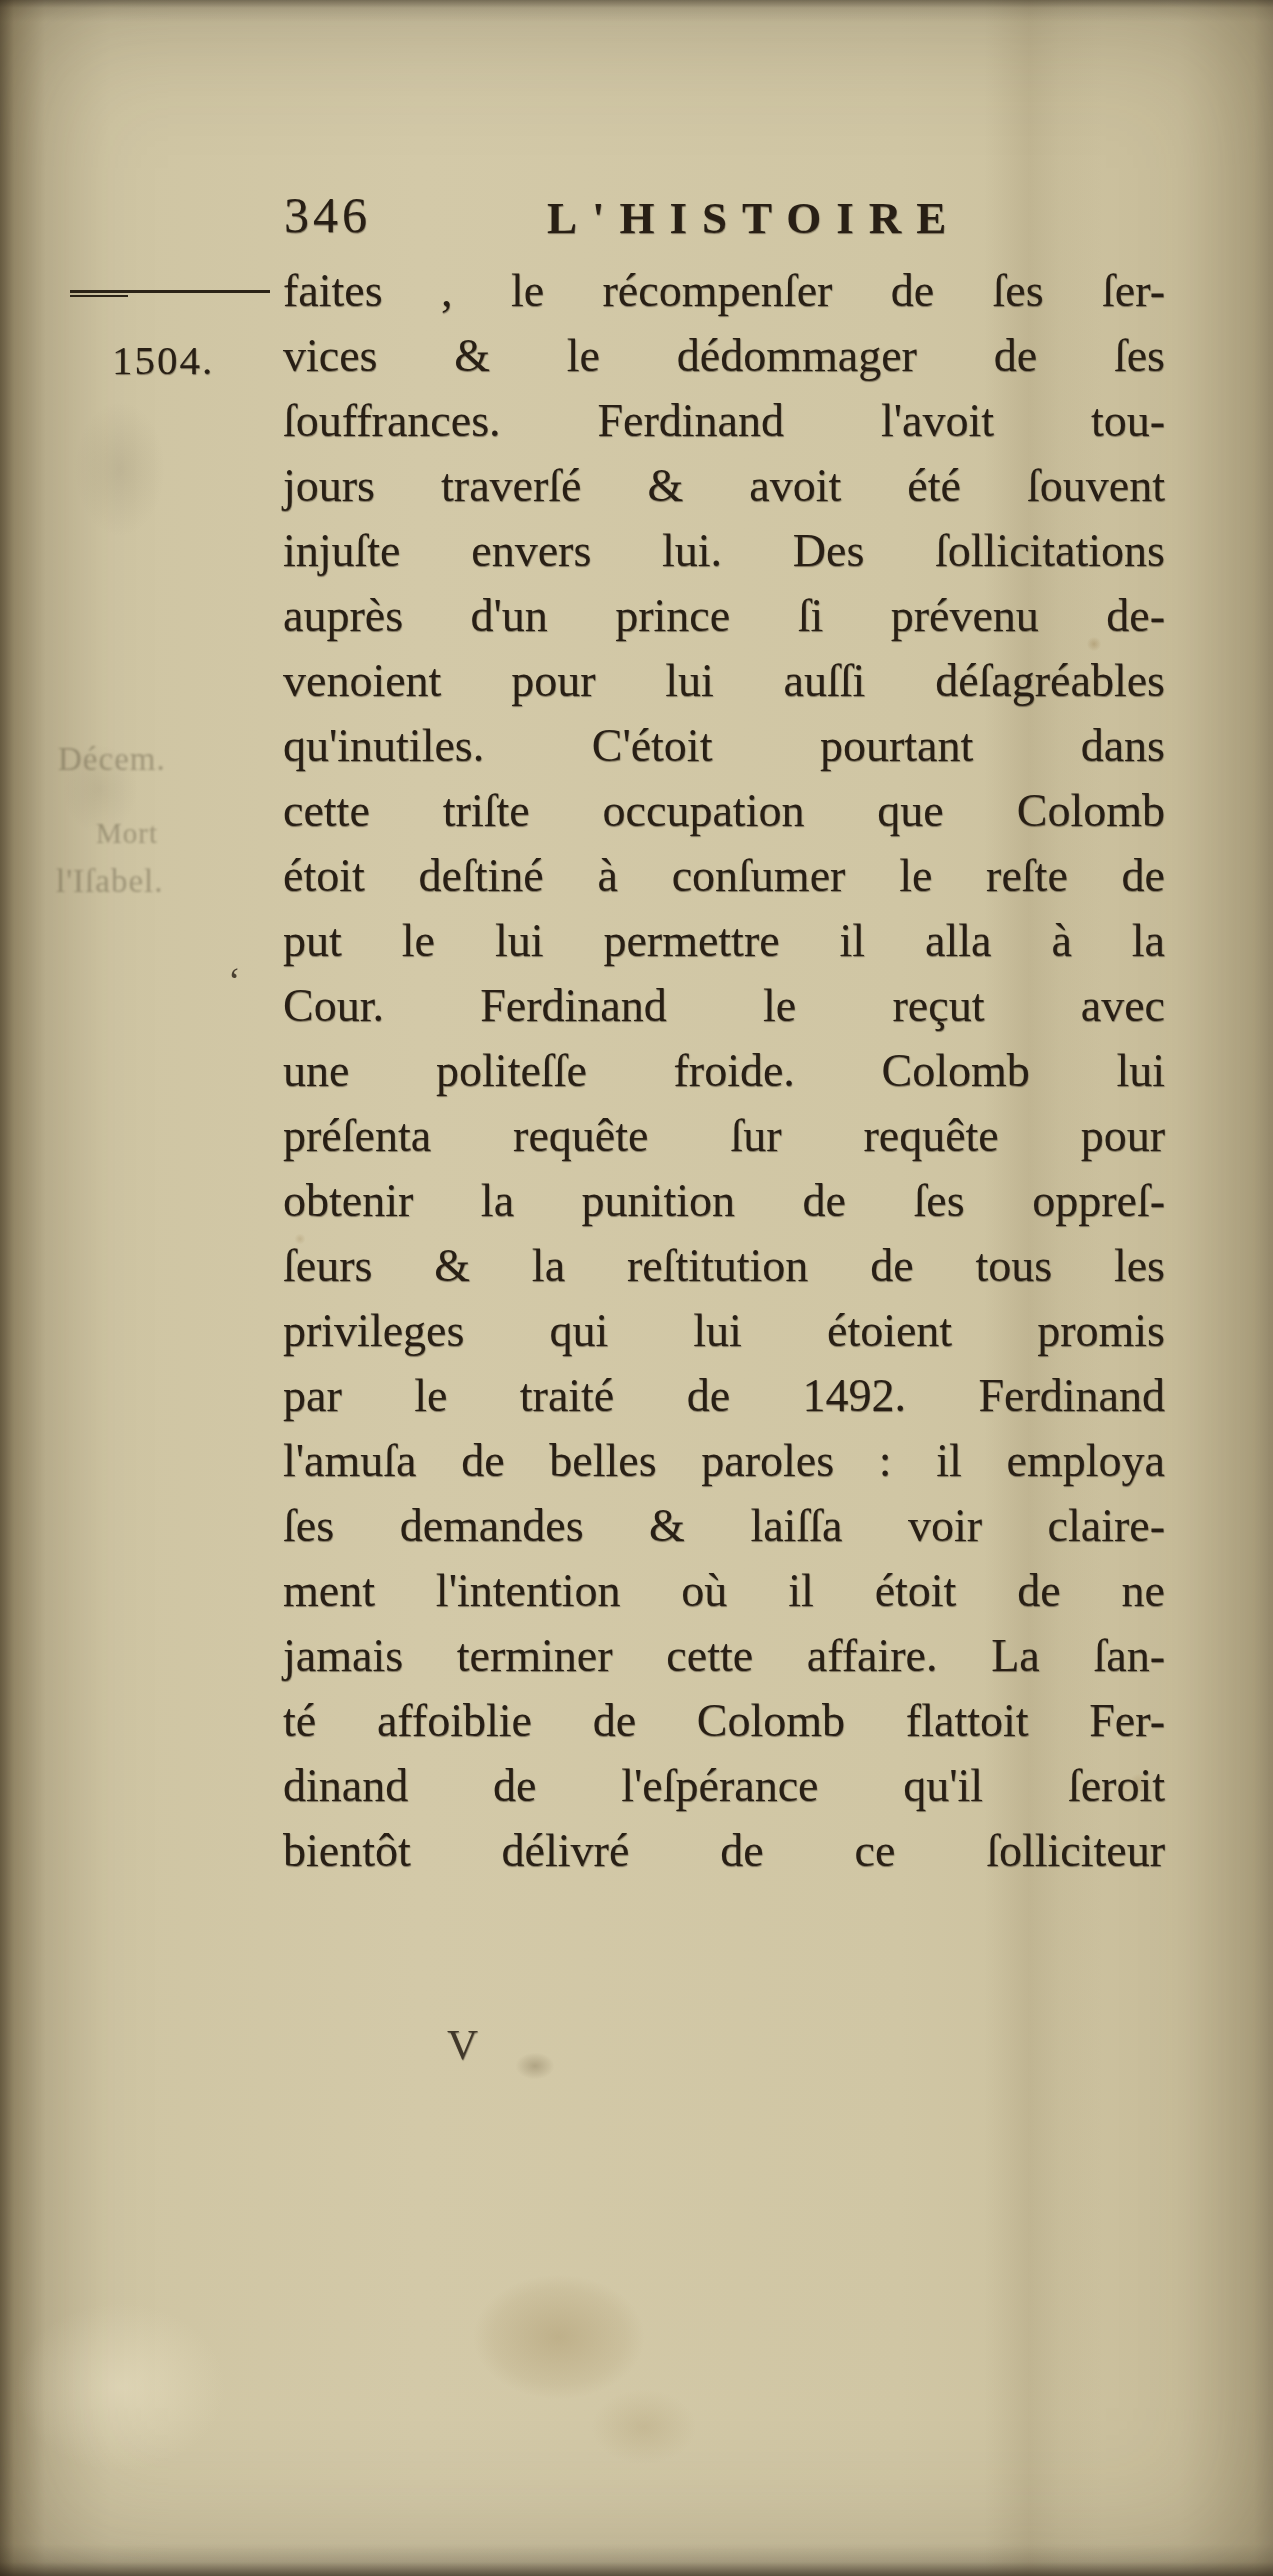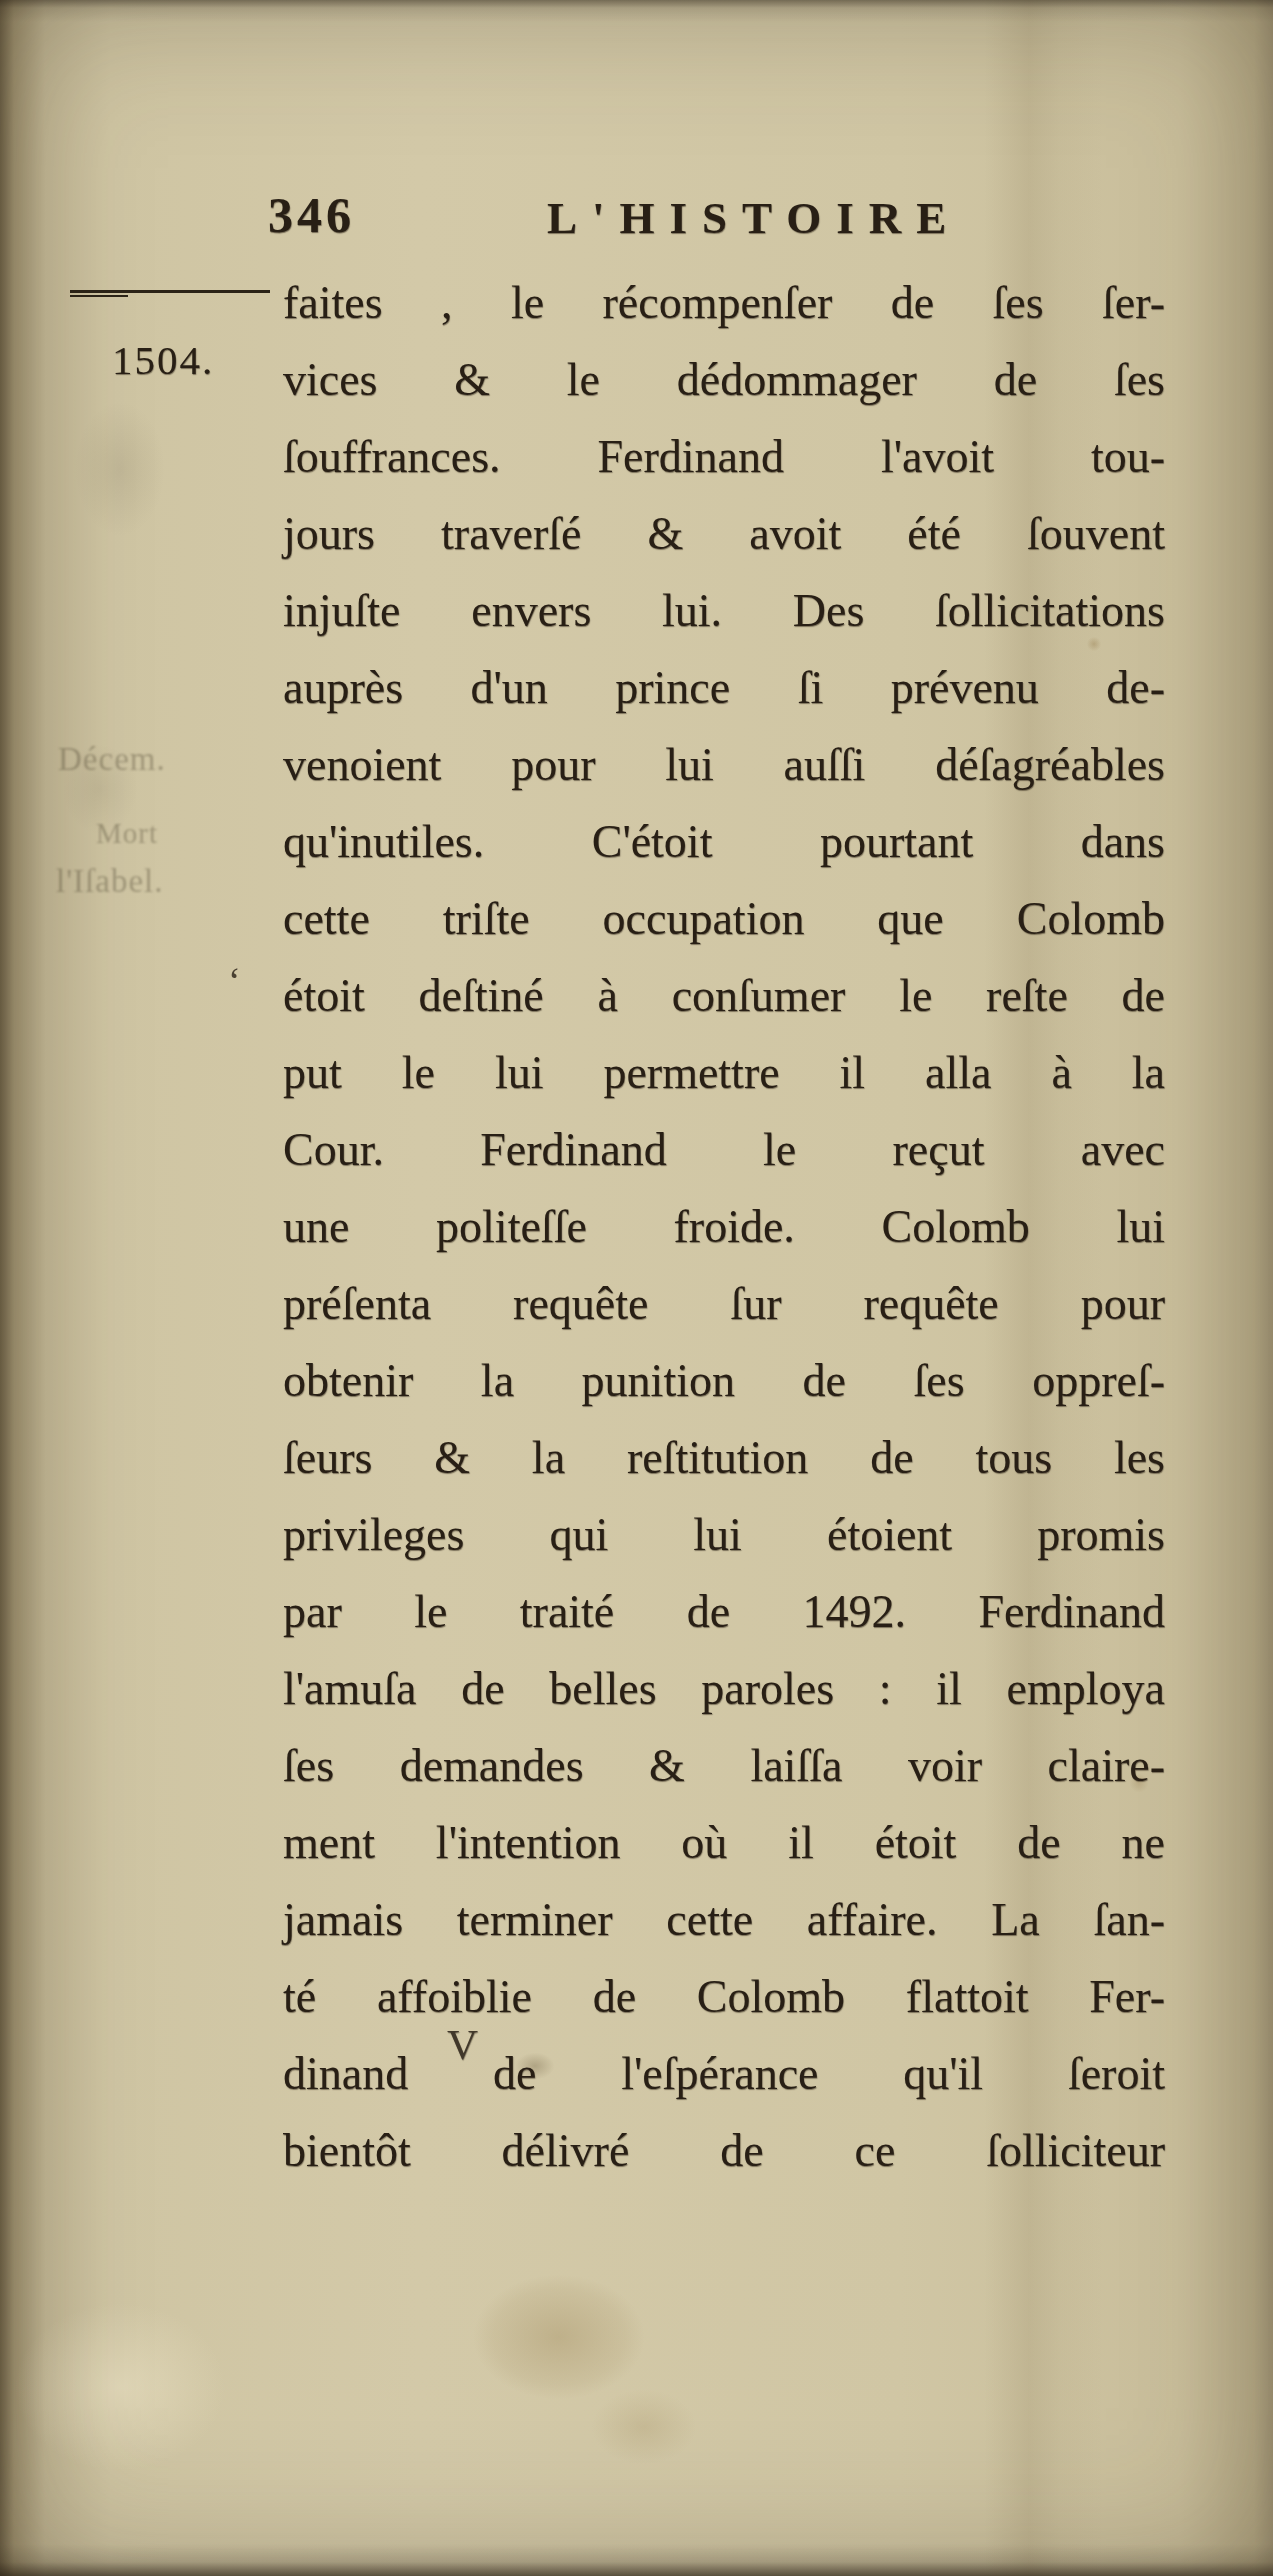--- a/index.html
+++ b/index.html
@@ -26,26 +26,25 @@
       radial-gradient(circle 12px at 1139px 1783px, rgba(128,96,44,0.20), rgba(128,96,44,0) 80%),
       radial-gradient(ellipse 26px 18px at 535px 2066px, rgba(96,80,50,0.30), rgba(96,80,50,0) 75%),
       radial-gradient(ellipse 60px 90px at 120px 469px, rgba(90,80,60,0.12), rgba(90,80,60,0) 75%),
       radial-gradient(ellipse 50px 60px at 100px 789px, rgba(90,80,60,0.10), rgba(90,80,60,0) 75%),
       linear-gradient(90deg, #6f6349 0px, #a29573 14px, #c3b896 45px, #cfc5a3 110px, #d3c9a8 420px, #d0c6a4 899px, #c9be9b 1179px, #baae8a 1254px, #a5997a 1274px),
       #cdc3a2;
     box-shadow: inset 0 0 140px rgba(60,48,30,0.35);
   }
   .page-number {
     position: absolute;
-    left: 268px;
+    left: 284px;
     top: 186px;
     font-size: 50px;
     letter-spacing: 4px;
     text-shadow: 0.5px 0.5px 1px rgba(40,30,18,0.55);
-    font-weight: bold;
   }
   .running-title {
     position: absolute;
     left: 547px;
     top: 192px;
     font-size: 45px;
     font-weight: bold;
     letter-spacing: 15px;
     text-shadow: 0.5px 0.5px 1px rgba(40,30,18,0.5);
     text-align: center;
@@ -89,21 +88,20 @@
     font-size: 46px;
     line-height: 65px;
     word-spacing: 2px;
     text-shadow: 0.5px 0.5px 1px rgba(40,30,18,0.5);
   }
   .text-line {
     text-align: justify;
     text-align-last: justify;
     height: 65px;
     white-space: nowrap;
-    margin-top: 12px;
   }
   .signature {
     position: absolute;
     left: 447px;
     top: 2020px;
     font-size: 43px;
     opacity: 0.85;
     text-shadow: 0.5px 0.5px 1px rgba(40,30,18,0.5);
   }
   .ghost {

